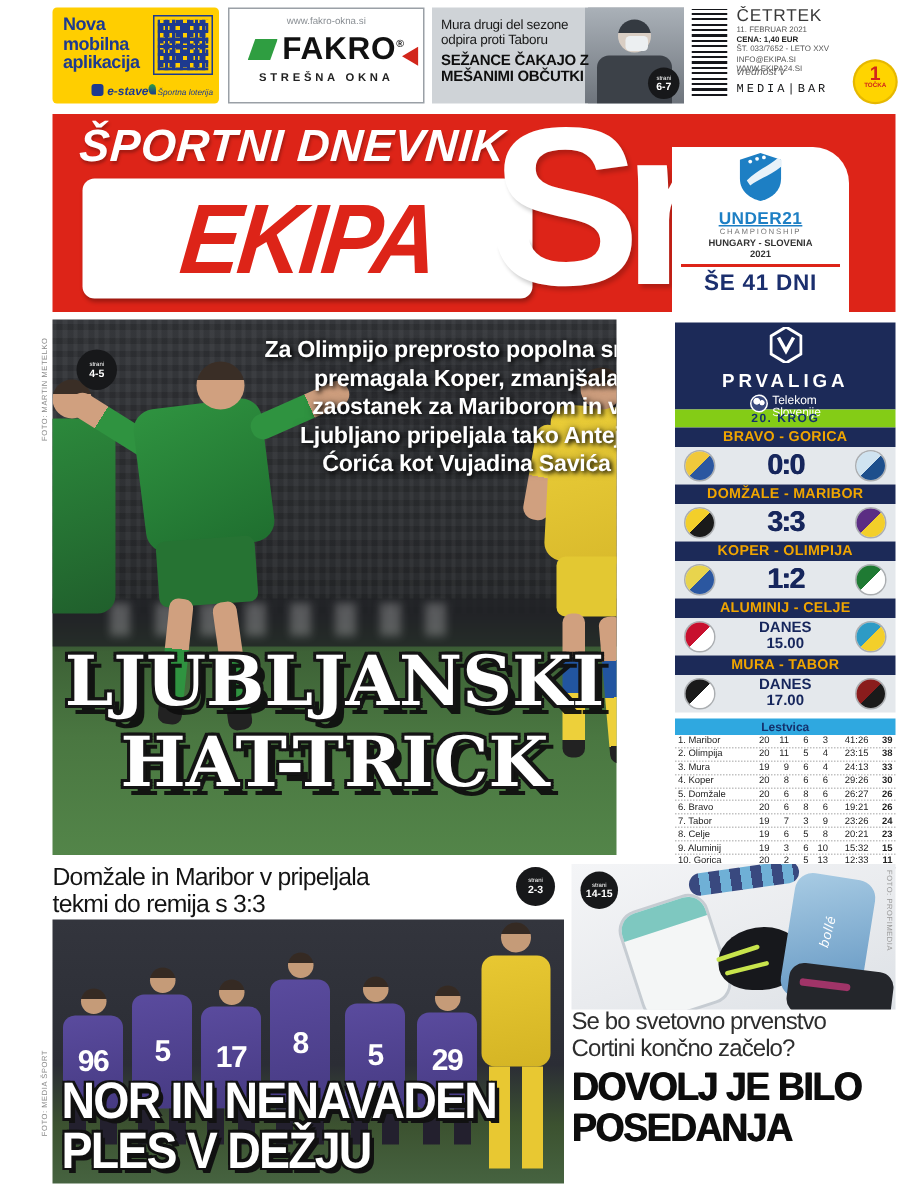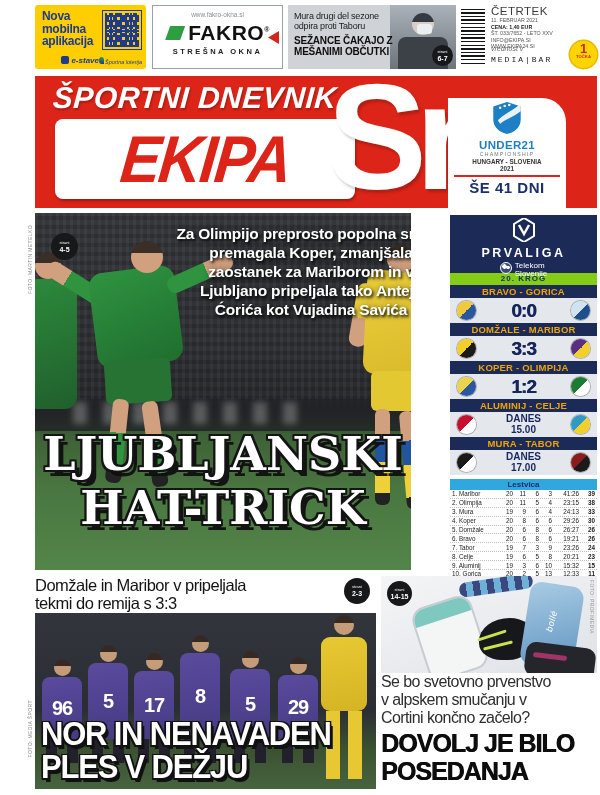--- a/index.html
+++ b/index.html
@@ -54,21 +54,21 @@
   .token .tl{color:#d2261b;font-size:4.2px;font-weight:bold;display:block;margin-top:-2px;}
 
   
   .masthead{left:35px;top:76px;width:562px;height:132px;background:#dd2418;}
   .kicker{position:absolute;left:18px;top:5px;color:#fff;font-weight:bold;font-style:italic;font-size:30px;letter-spacing:0.5px;transform:skewX(-4deg);text-shadow:1px 2px 2px rgba(0,0,0,0.25);}
   .ekipa-box{position:absolute;left:20px;top:43px;width:300px;height:80px;background:#fff;border-radius:8px;display:flex;align-items:center;justify-content:center;box-shadow:1px 2px 3px rgba(0,0,0,0.3);}
   .ekipa{color:#dd2418;font-size:60px;font-weight:bold;font-style:italic;letter-spacing:-2px;transform:skewX(-6deg) scaleY(1.1);}
   .sn{position:absolute;left:292px;top:-14px;color:#fff;font-size:150px;line-height:150px;font-weight:bold;letter-spacing:-12px;z-index:1;text-shadow:2px 3px 3px rgba(0,0,0,0.2);}
   .uefa-card{position:absolute;left:413px;top:22px;width:118px;height:110px;background:#fff;border-radius:0 24px 0 0;z-index:5;text-align:center;padding-top:4px;box-sizing:border-box;}
   .shield{width:30px;height:32px;margin:0 auto;}
-  .u21{color:#1d7fc4;font-weight:bold;font-size:11.5px;letter-spacing:0.3px;margin-top:1px;}
+  .u21{color:#1d7fc4;font-weight:bold;font-size:11.5px;letter-spacing:0.3px;margin-top:1px;text-decoration:underline;}
   .uchamp{color:#777;font-size:5.2px;letter-spacing:1.2px;}
   .uhost{color:#333;font-size:6.3px;font-weight:bold;margin-top:1px;}
   .uyear{color:#333;font-size:6.3px;font-weight:bold;}
   .uline{height:2px;background:#dd2418;margin:3px 6px 2px;}
   .countdown{color:#1b2f6e;font-weight:bold;font-size:15px;letter-spacing:0.5px;}
 
   
   .lead{left:35px;top:213px;width:376px;height:357px;background:
         linear-gradient(180deg,#35373b 0%,#2e3033 38%,#27292c 55%,#3d6136 62%,#4a7741 78%,#538549 100%);overflow:hidden;}
   .crowd-noise{position:absolute;inset:0 0 45% 0;background:
@@ -517,21 +517,20 @@
       <div class="bolle">bollé</div>
       <div class="darkboot"></div>
       <div class="straps"></div>
       <div class="badge badge1415">
         <span class="b1">strani</span>
           <span class="b2">14-15</span>
       </div>
     </div>
     <div class="s3-caption">
       <div>Se bo svetovno prvenstvo</div>
-        <div>v alpskem smučanju v</div>
         <div>Cortini končno začelo?</div>
     </div>
     <div class="s3-headline">
       <div>DOVOLJ JE BILO</div>
         <div>POSEDANJA</div>
     </div>
   </div>
   <div class="vcredit-r" style="left:589px;top:580px;">FOTO: PROFIMEDIA</div>
 
 </div>

